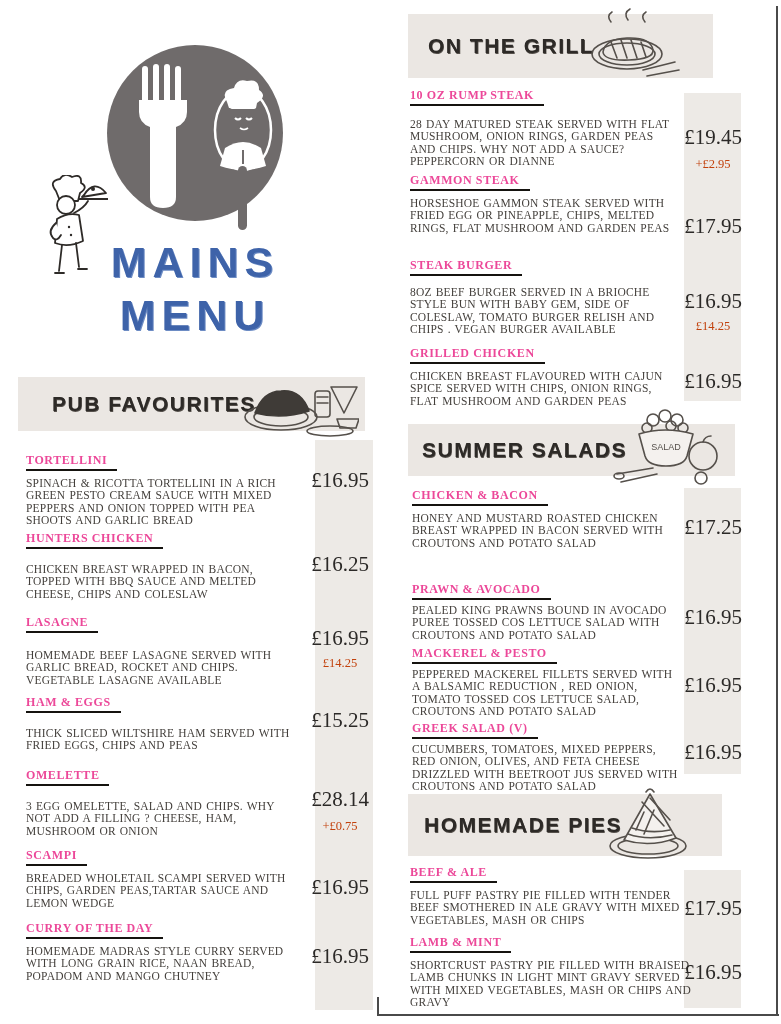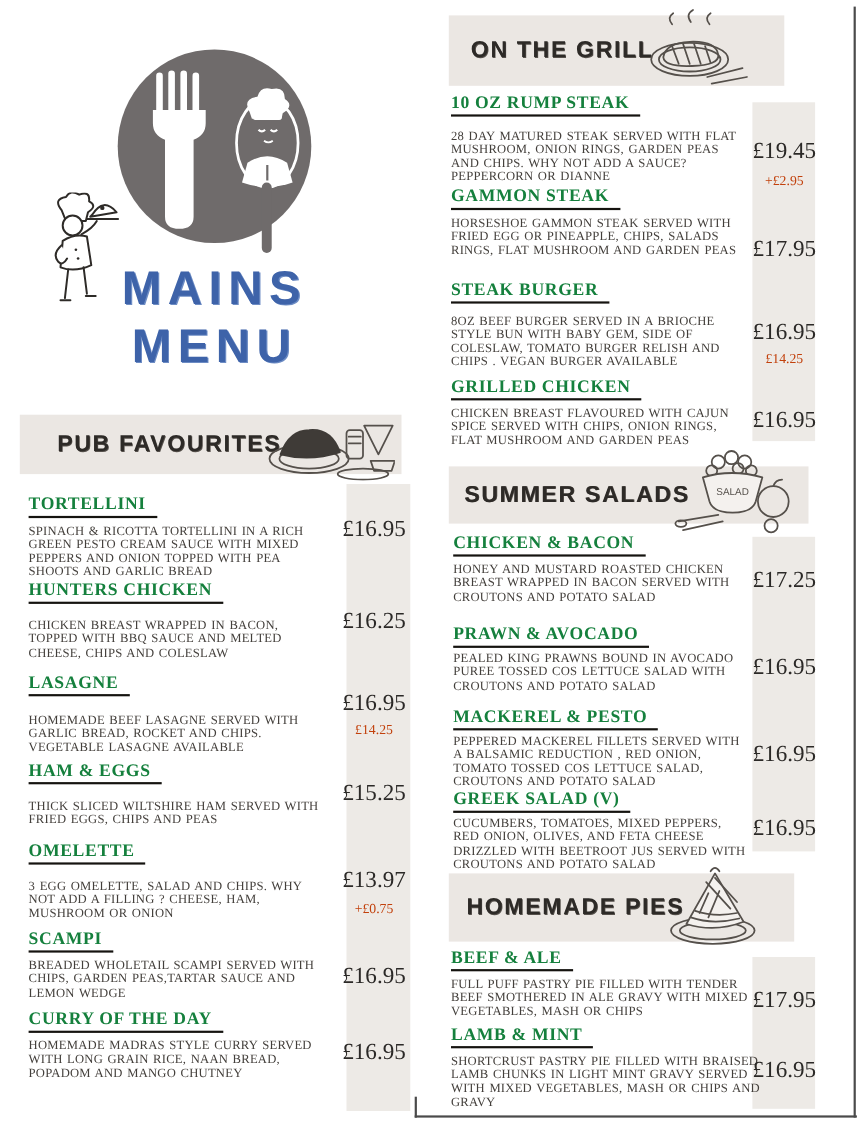--- a/index.html
+++ b/index.html
@@ -40,22 +40,22 @@
 
   
   .items { position:absolute; }
   #items-pub    { left:26px;  top:444px; width:352px; height:566px; }
   #items-grill  { left:410px; top:84px;  width:362px; height:320px; }
   #items-salads { left:412px; top:482px; width:360px; height:296px; }
   #items-pies   { left:410px; top:858px; width:362px; height:160px; }
 
   .item { position:absolute; left:0; width:100%; }
   .item-name {
-    display:inline-block; font-size:16px; font-weight:bold; letter-spacing:0.6px;
-    color:#15803d; border-bottom:2px solid #15130f; padding:0 10px 1px 0; margin-bottom:6px;
+    display:inline-block; font-size:12px; font-weight:bold; letter-spacing:0.6px;
+    color:#ec4899; border-bottom:2px solid #15130f; padding:0 10px 1px 0; margin-bottom:6px;
     white-space:nowrap;
   }
   .item-desc {
     width:272px; font-size:11.5px; line-height:1.08; letter-spacing:0.2px;
     word-spacing:1px; color:#433f3b;
   }
   #items-salads .item-desc, #items-grill .item-desc, #items-pies .item-desc { width:270px; }
 
   .price {
     position:absolute; width:68px; right:4px; text-align:center;
@@ -217,21 +217,21 @@
       <div class="price2" style="top:44px;">£14.25</div>
     </div>
     <div class="item" style="top:248px;">
       <div class="item-name">HAM &amp; EGGS</div>
       <p class="item-desc" style="margin-top:8px;">THICK SLICED WILTSHIRE HAM SERVED WITH FRIED EGGS, CHIPS AND PEAS</p>
       <div class="price" style="top:16px;">£15.25</div>
     </div>
     <div class="item" style="top:321px;">
       <div class="item-name">OMELETTE</div>
       <p class="item-desc" style="margin-top:8px;">3 EGG OMELETTE, SALAD AND CHIPS. WHY NOT ADD A FILLING ? CHEESE, HAM, MUSHROOM OR ONION</p>
-      <div class="price" style="top:22px;">£13.97</div>
+      <div class="price" style="top:22px;">£28.14</div>
       <div class="price2" style="top:54px;">+£0.75</div>
     </div>
     <div class="item" style="top:401px;">
       <div class="item-name">SCAMPI</div>
       <p class="item-desc">BREADED WHOLETAIL SCAMPI SERVED WITH CHIPS, GARDEN PEAS,TARTAR SAUCE AND LEMON WEDGE</p>
       <div class="price" style="top:30px;">£16.95</div>
     </div>
     <div class="item" style="top:474px;">
       <div class="item-name">CURRY OF THE DAY</div>
       <p class="item-desc">HOMEMADE MADRAS STYLE CURRY SERVED WITH LONG GRAIN RICE, NAAN BREAD, POPADOM AND MANGO CHUTNEY</p>
@@ -241,21 +241,21 @@
 
   <div class="items col-right" id="items-grill">
     <div class="item" style="top:1px;">
       <div class="item-name">10 OZ RUMP STEAK</div>
       <p class="item-desc" style="margin-top:6px;">28 DAY MATURED STEAK SERVED WITH FLAT MUSHROOM, ONION RINGS, GARDEN PEAS AND CHIPS. WHY NOT ADD A SAUCE? PEPPERCORN OR DIANNE</p>
       <div class="price" style="top:40px;">£19.45</div>
       <div class="price2" style="top:72px;">+£2.95</div>
     </div>
     <div class="item" style="top:86px;">
       <div class="item-name">GAMMON STEAK</div>
-      <p class="item-desc">HORSESHOE GAMMON STEAK SERVED WITH FRIED EGG OR PINEAPPLE, CHIPS, SALADS RINGS, FLAT MUSHROOM AND GARDEN PEAS</p>
+      <p class="item-desc">HORSESHOE GAMMON STEAK SERVED WITH FRIED EGG OR PINEAPPLE, CHIPS, MELTED RINGS, FLAT MUSHROOM AND GARDEN PEAS</p>
       <div class="price" style="top:44px;">£17.95</div>
     </div>
     <div class="item" style="top:171px;">
       <div class="item-name">STEAK BURGER</div>
       <p class="item-desc" style="margin-top:4px;">8OZ BEEF BURGER SERVED IN A BRIOCHE STYLE BUN WITH BABY GEM, SIDE OF COLESLAW, TOMATO BURGER RELISH AND CHIPS . VEGAN BURGER AVAILABLE</p>
       <div class="price" style="top:34px;">£16.95</div>
       <div class="price2" style="top:64px;">£14.25</div>
     </div>
     <div class="item" style="top:259px;">
       <div class="item-name">GRILLED CHICKEN</div>
@@ -263,21 +263,21 @@
       <div class="price" style="top:26px;">£16.95</div>
     </div>
   </div>
 
   <div class="items col-right" id="items-salads">
     <div class="item" style="top:3px;">
       <div class="item-name">CHICKEN &amp; BACON</div>
       <p class="item-desc">HONEY AND MUSTARD ROASTED CHICKEN BREAST WRAPPED IN BACON SERVED WITH CROUTONS AND POTATO SALAD</p>
       <div class="price" style="top:30px;text-align:center;">£17.25</div>
     </div>
-    <div class="item" style="top:86px;">
+    <div class="item" style="top:97px;">
       <div class="item-name">PRAWN &amp; AVOCADO</div>
       <p class="item-desc" style="margin-top:-2px;">PEALED KING PRAWNS BOUND IN AVOCADO PUREE TOSSED COS LETTUCE SALAD WITH CROUTONS AND POTATO SALAD</p>
       <div class="price" style="top:26px;">£16.95</div>
     </div>
     <div class="item" style="top:161px;">
       <div class="item-name">MACKEREL &amp; PESTO</div>
       <p class="item-desc" style="margin-top:-2px;">PEPPERED MACKEREL FILLETS SERVED WITH A BALSAMIC REDUCTION , RED ONION,  TOMATO TOSSED COS LETTUCE SALAD, CROUTONS AND POTATO SALAD</p>
       <div class="price" style="top:30px;">£16.95</div>
     </div>
     <div class="item" style="top:236px;">

